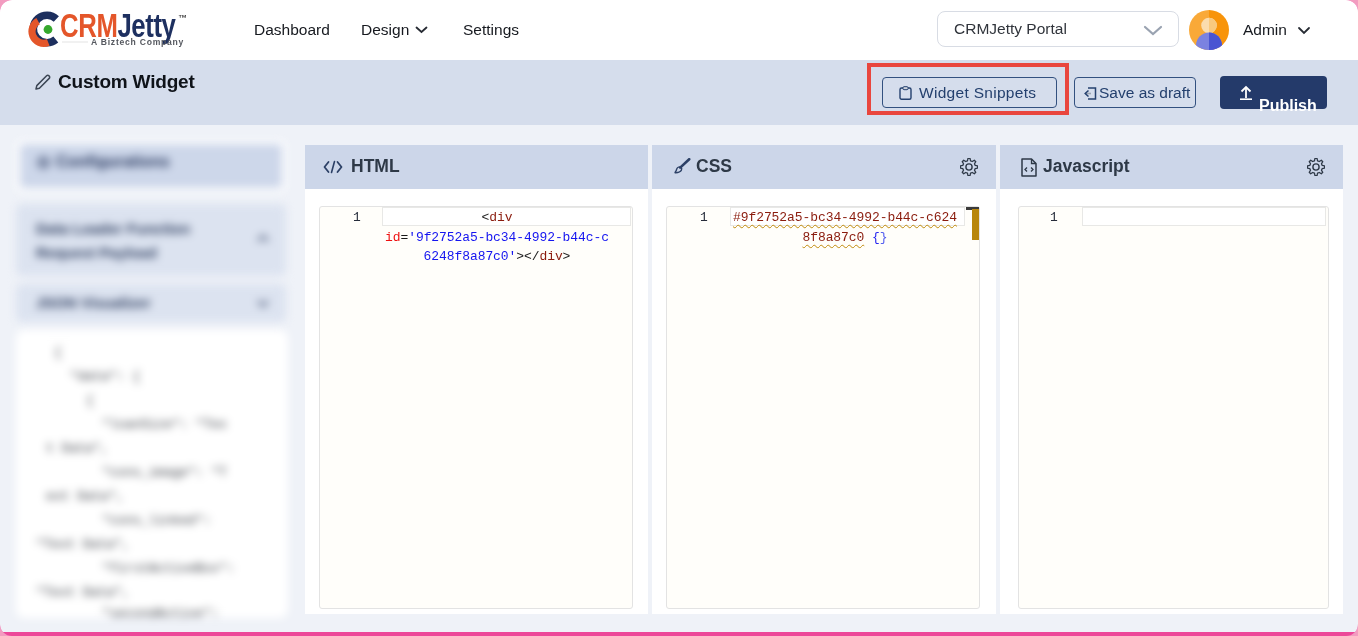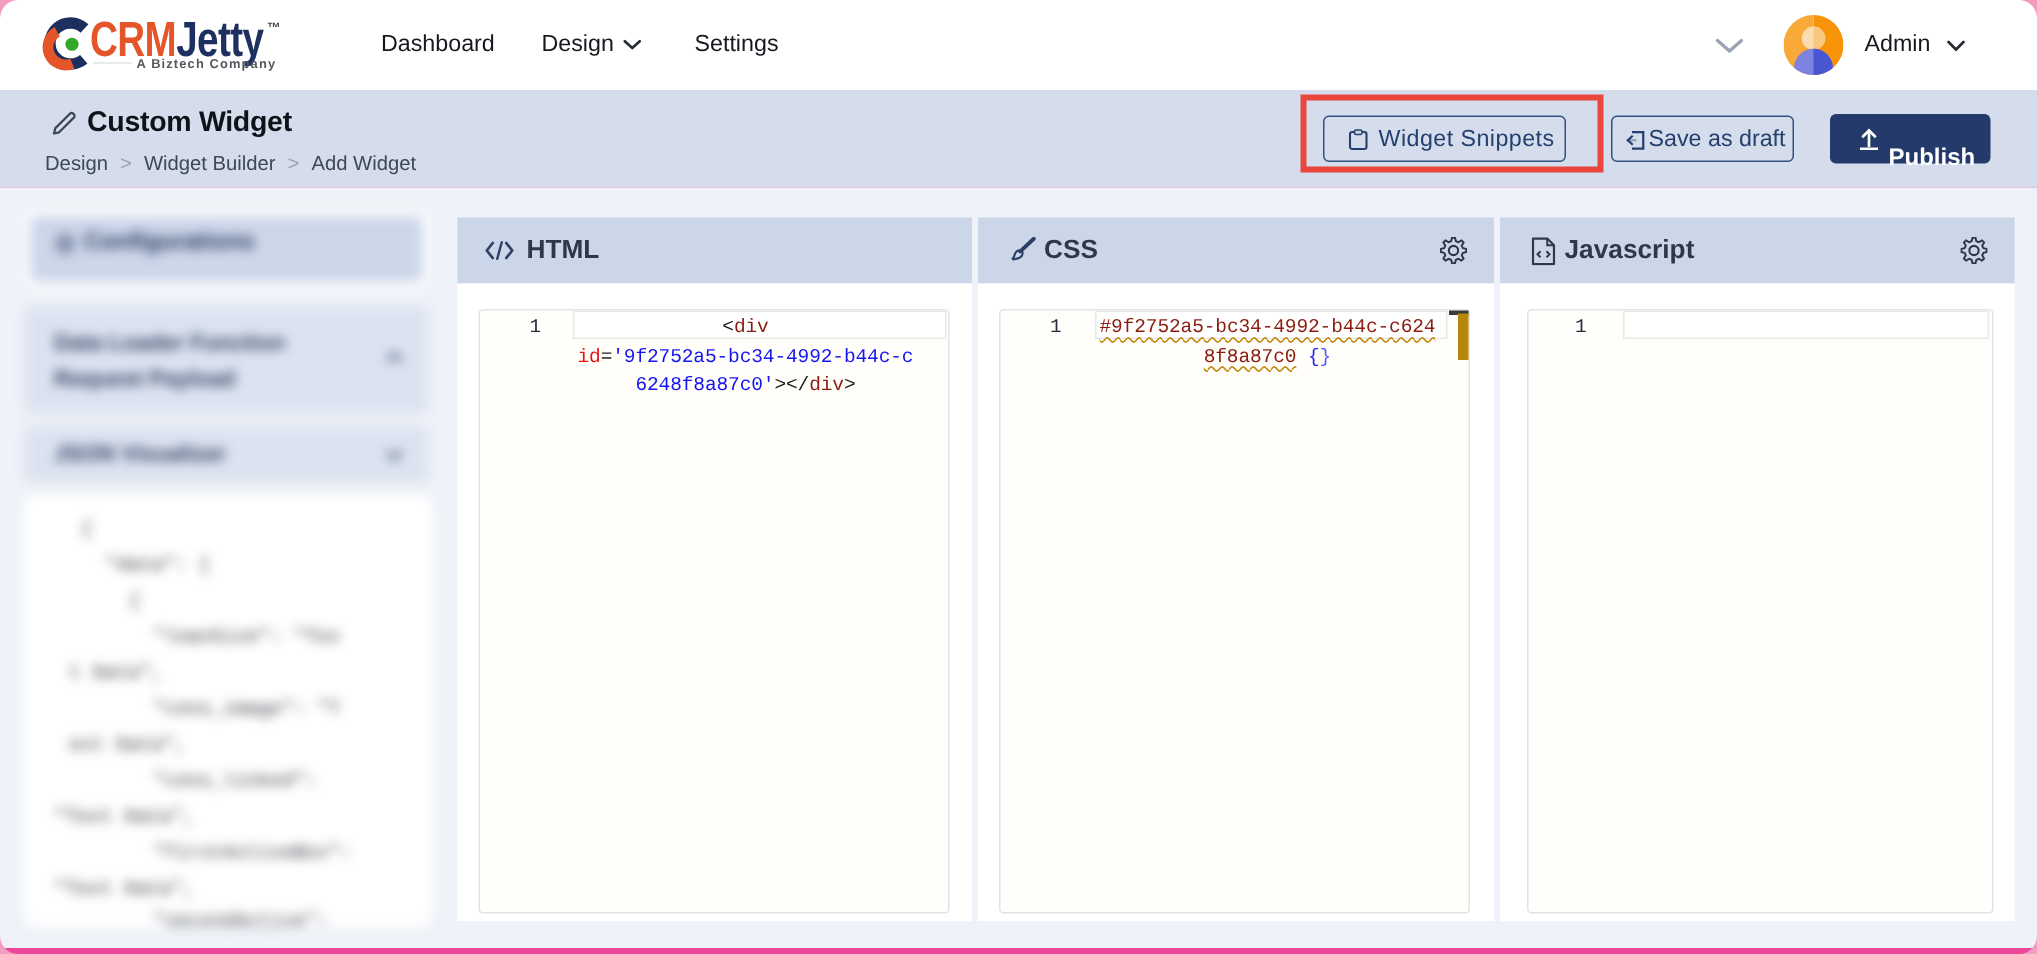--- a/index.html
+++ b/index.html
@@ -74,20 +74,23 @@
       <text x="63" y="36" font-family="Liberation Sans, sans-serif" font-size="8.6" font-weight="bold" letter-spacing="0.75" fill="#55585f">A Biztech Company</text>
     </svg>
 
     <div class="navlink" style="left:254px">Dashboard</div>
     <div class="navlink" style="left:361px">Design</div>
     <svg class="abs" style="left:415px;top:26px" width="13" height="8" viewBox="0 0 13 8">
         <path d="M1.5 1.5 L6.5 6 L11.5 1.5" fill="none" stroke="#272b33" stroke-width="1.8" stroke-linecap="round"></path>
       </svg>
     <div class="navlink" style="left:463px">Settings</div>
 
+    <div class="selbox">
+        <span>CRMJetty Portal</span>
+      </div>
     <svg class="abs" style="left:1143px;top:25px" width="20" height="11" viewBox="0 0 20 11">
         <path d="M2 2 L10 9 L18 2" fill="none" stroke="#9aa3b1" stroke-width="2.2" stroke-linecap="round"></path>
       </svg>
 
     <svg class="abs" style="left:1189px;top:10px" width="40" height="40" viewBox="0 0 40 40">
       <defs>
           <clipPath id="av">
             <circle cx="20" cy="20" r="20"></circle>
           </clipPath>
         </defs>
@@ -104,24 +107,23 @@
     <svg class="abs" style="left:1297px;top:26px" width="14" height="9" viewBox="0 0 14 9">
         <path d="M2 2 L7 7 L12 2" fill="none" stroke="#272b33" stroke-width="1.8" stroke-linecap="round"></path>
       </svg>
   </div>
 
   <div class="bar2">
     <svg class="abs" style="left:34px;top:13px" width="18" height="18" viewBox="0 0 18 18">
       <path d="M2 16 L2.8 12.6 L12.6 2.8 A1.6 1.6 0 0 1 14.9 2.8 L15.2 3.1 A1.6 1.6 0 0 1 15.2 5.4 L5.4 15.2 Z" fill="none" stroke="#3c4654" stroke-width="1.5" stroke-linejoin="round"></path>
     </svg>
     <div class="h1">Custom Widget</div>
-    <div class="crumbs">Design<span class="sep">&gt;</span>Widget Builder<span class="sep">&gt;</span>Add Widget</div>
 
     <div class="redbox"></div>
-    <div class="btn" style="left:882px;width:162px">
+    <div class="btn" style="left:882px;width:175px">
       <svg class="abs" style="left:16px;top:8px" width="13" height="14" viewBox="0 0 13 14">
         <rect x="1" y="2" width="11" height="11.3" rx="1.5" fill="none" stroke="#24406e" stroke-width="1.4"></rect>
         <rect x="4" y="0.7" width="5" height="3" rx="1" fill="#cfd4de" stroke="#24406e" stroke-width="1"></rect>
       </svg>
       <span class="lbl" style="left:36px;font-weight:500;letter-spacing:0.3px">Widget Snippets</span>
     </div>
     <div class="btn" style="left:1074px;width:122px">
       <svg class="abs" style="left:9px;top:8.5px" width="13" height="13" viewBox="0 0 13 13">
         <path d="M4 1 H11.5 V12 H4" fill="none" stroke="#24406e" stroke-width="1.5"></path>
         <path d="M1 6.5 H7" stroke="#9aa3b1" stroke-width="1.6"></path>

